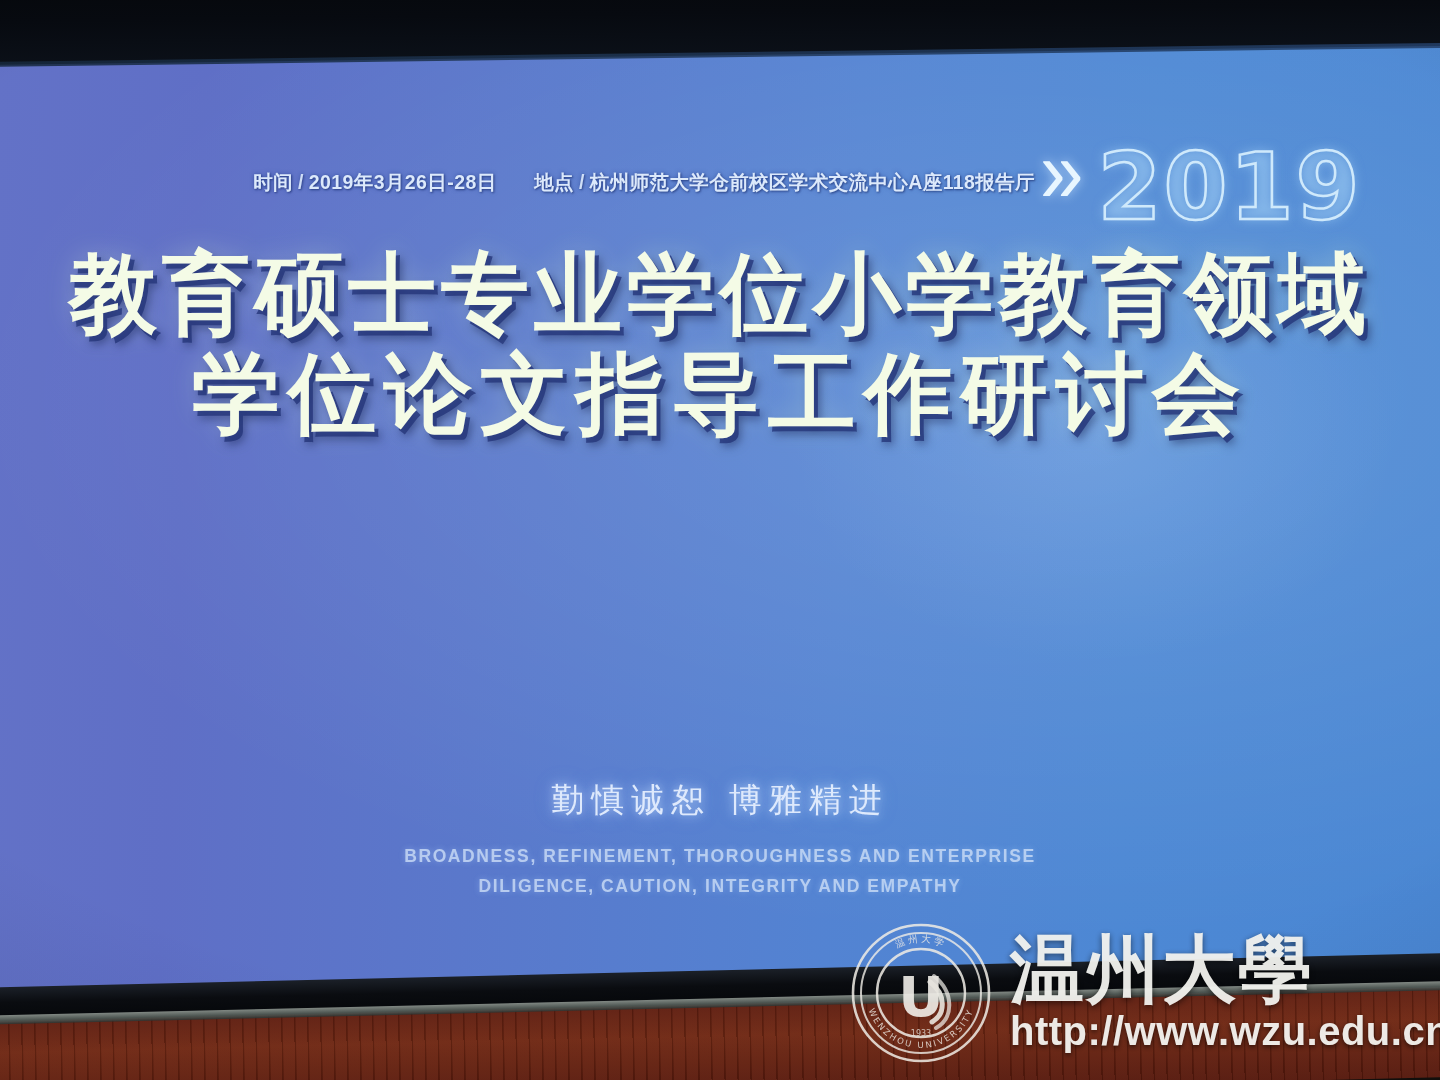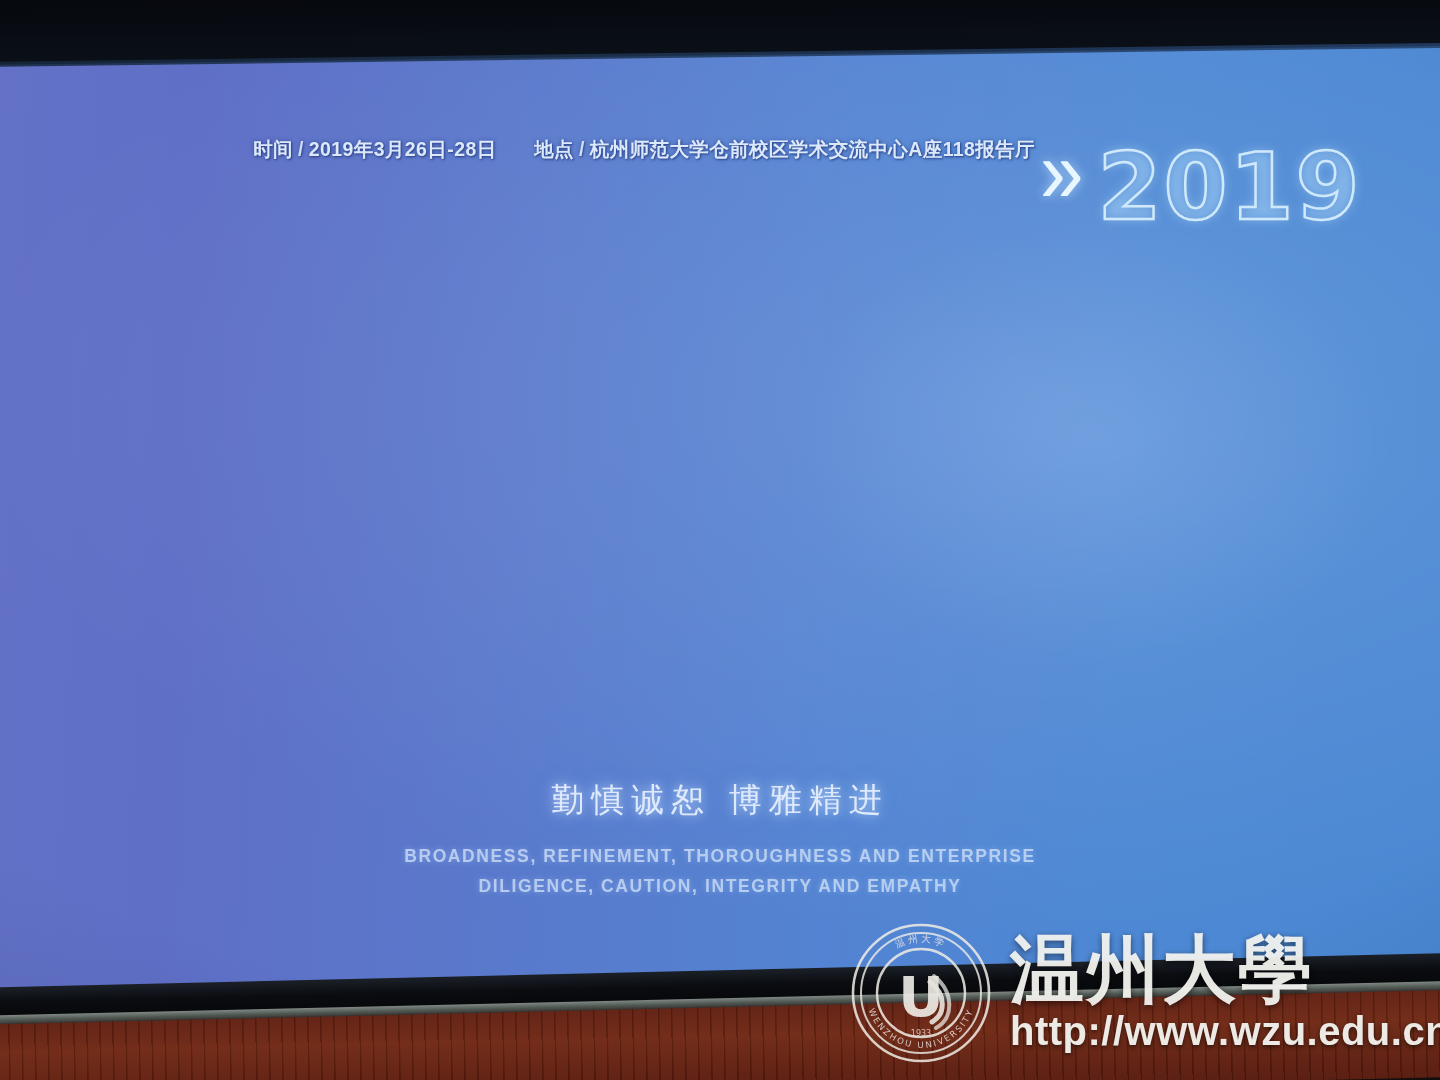--- a/index.html
+++ b/index.html
@@ -65,21 +65,21 @@
     z-index:4;
     text-align:right;
     color:#dce9fb;
     font-size:19.5px;
     font-weight:700;
     letter-spacing:.4px;
     line-height:1.0;
     text-shadow:0 0 4px rgba(40,70,150,.75), 1px 1px 2px rgba(20,35,90,.6);
   }
   .meta-line { white-space:nowrap; }
-  .meta-line.first { margin-bottom:22px; }
+  .meta-line.first { margin-bottom:22px;margin-top:33px; }
   .meta-line .seg { display:inline-block; }
   .meta-line .gap { display:inline-block; width:26px; }
   .meta-slash { opacity:.9; padding:0 5px; }
 
   
   .year-lockup {
     position:absolute; left:1040px; top:108px;
     z-index:4;
     display:flex; align-items:center; gap:14px;
   }
@@ -228,20 +228,24 @@
       <span class="gap"></span>
       <span class="seg">地点</span><span class="meta-slash">/</span><span class="seg">杭州师范大学仓前校区学术交流中心A座118报告厅</span>
     </div>
   </div>
 
   <div class="year-lockup soft">
     <span class="chev">»</span>
     <span class="year">2019</span>
   </div>
 
+  <div class="title-wrap soft">
+    <div class="title-line l1">教育硕士专业学位小学教育领域</div>
+    <div class="title-line l2">学位论文指导工作研讨会</div>
+  </div>
 
   <div class="motto-wrap soft">
     <div class="motto-cn">勤慎诚恕  博雅精进</div>
     <div class="motto-en">BROADNESS, REFINEMENT, THOROUGHNESS AND ENTERPRISE</div>
     <div class="motto-en">DILIGENCE, CAUTION, INTEGRITY AND EMPATHY</div>
   </div>
 
   <div class="frame-bar"></div>
   <div class="frame-hi"></div>
   <div class="wall"></div>

